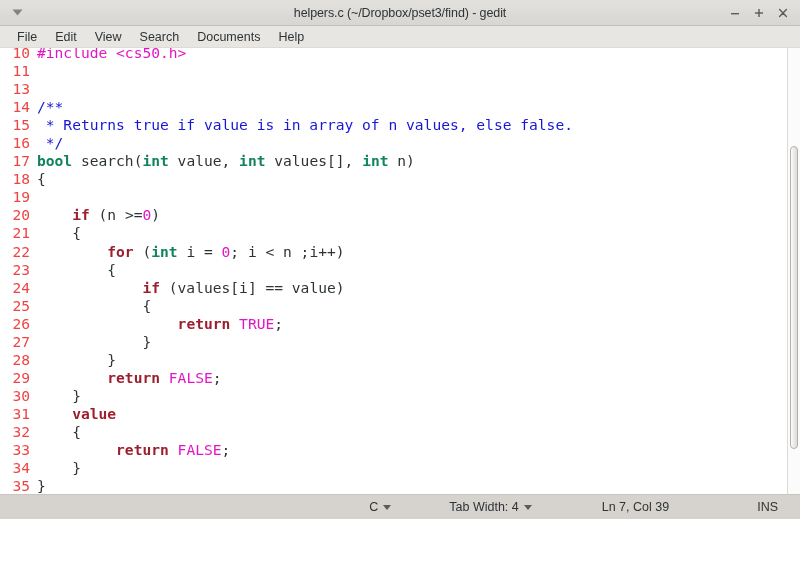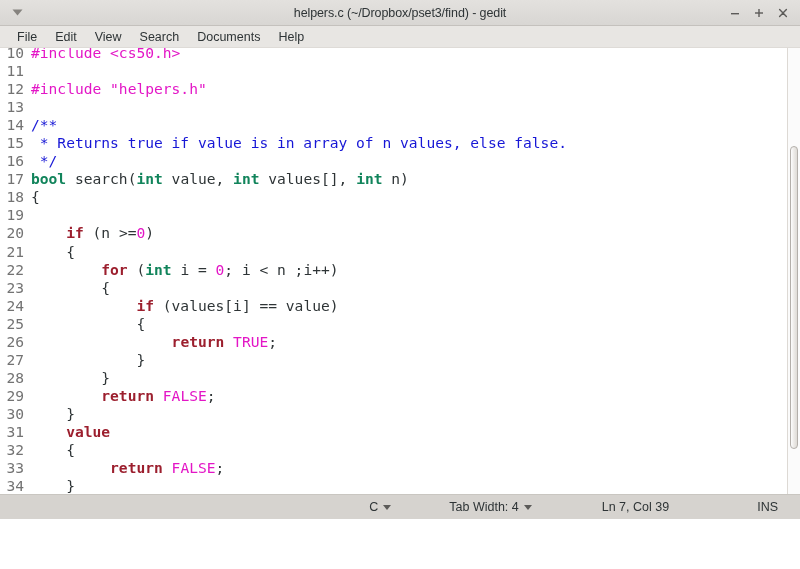--- a/index.html
+++ b/index.html
@@ -159,24 +159,25 @@
   }
   .code-line {
     display: flex;
     height: 18.05px;
     white-space: pre;
   }
   .lineno {
     width: 24px;
     min-width: 24px;
     text-align: right;
-    color: #737373;
+    color: #ef4444;
     padding-right: 4px;
     box-sizing: content-box;
     user-select: none;
+    margin-left: 6px;
   }
   .codetext {
     color: #2e3436;
     padding-left: 3px;
     white-space: pre;
   }
   .tok-pre      { color: #e316c6; }
   .tok-str      { color: #e316c6; }
   .tok-com      { color: #1717d6; }
   .tok-type     { color: #11845b; font-weight: bold; }
@@ -273,21 +274,20 @@
     <div class="menu-item">Search</div>
     <div class="menu-item">Documents</div>
     <div class="menu-item">Help</div>
   </div>
 
 
   <div class="editor-wrap">
     <div class="editor" id="editor">
         <div class="code-line"><span class="lineno">10</span><span class="codetext"><span class="tok-pre">#include </span><span class="tok-str">&lt;cs50.h&gt;</span></span></div>
         <div class="code-line"><span class="lineno">11</span><span class="codetext"></span></div>
-        <div class="code-line"><span class="lineno">12</span><span class="codetext"><span class="tok-pre">#include </span><span class="tok-str">"helpers.h"</span></span></div>
         <div class="code-line"><span class="lineno">13</span><span class="codetext"></span></div>
         <div class="code-line"><span class="lineno">14</span><span class="codetext"><span class="tok-com">/**</span></span></div>
         <div class="code-line"><span class="lineno">15</span><span class="codetext"><span class="tok-com"> * Returns true if value is in array of n values, else false.</span></span></div>
         <div class="code-line"><span class="lineno">16</span><span class="codetext"><span class="tok-com"> */</span></span></div>
         <div class="code-line"><span class="lineno">17</span><span class="codetext"><span class="tok-type">bool</span><span> search(</span><span class="tok-type">int</span><span> value, </span><span class="tok-type">int</span><span> values[], </span><span class="tok-type">int</span><span> n)</span></span></div>
         <div class="code-line"><span class="lineno">18</span><span class="codetext"><span>{</span></span></div>
         <div class="code-line"><span class="lineno">19</span><span class="codetext"></span></div>
         <div class="code-line"><span class="lineno">20</span><span class="codetext"><span>    </span><span class="tok-kw">if</span><span> (n &gt;=</span><span class="tok-num">0</span><span>)</span></span></div>
         <div class="code-line"><span class="lineno">21</span><span class="codetext"><span>    {</span></span></div>
         <div class="code-line"><span class="lineno">22</span><span class="codetext"><span>        </span><span class="tok-kw">for</span><span> (</span><span class="tok-type">int</span><span> i = </span><span class="tok-num">0</span><span>; i &lt; n ;i++)</span></span></div>

